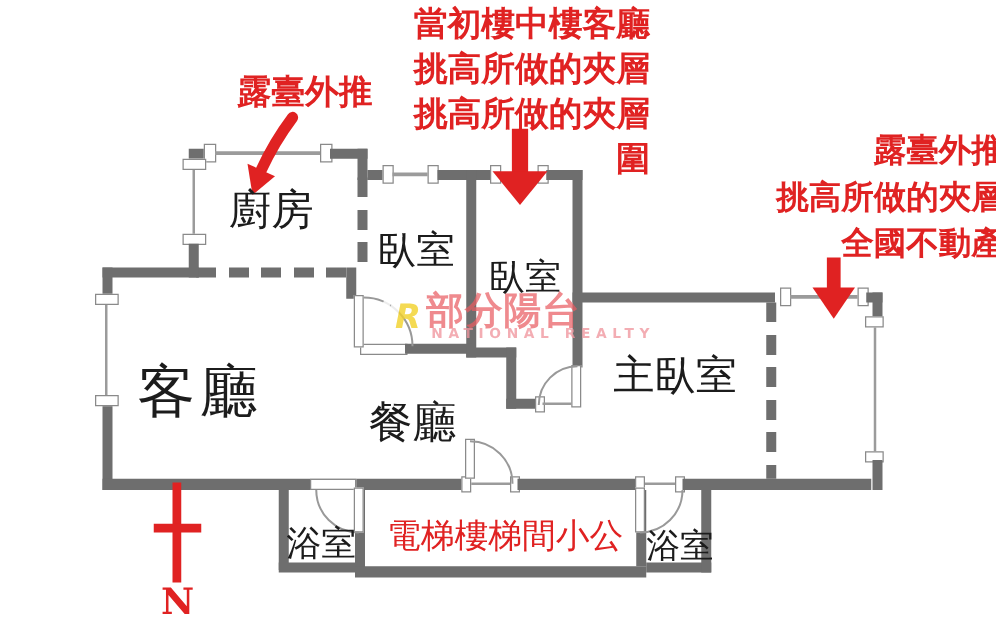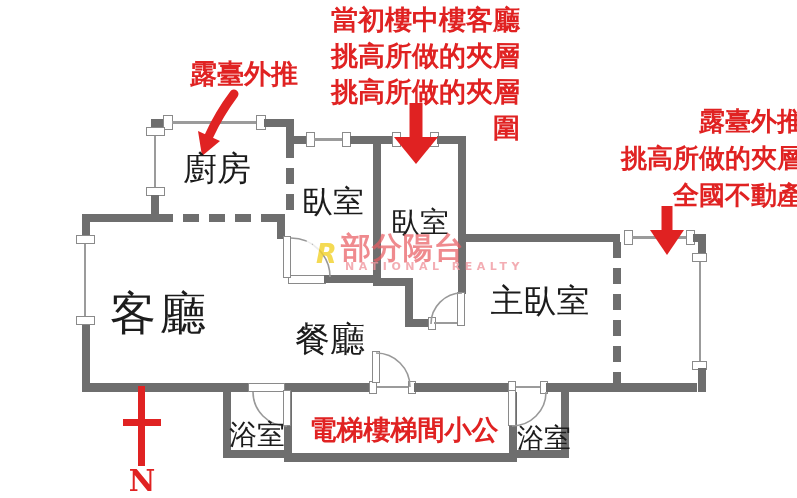--- a/index.html
+++ b/index.html
@@ -139,21 +139,21 @@
   </svg>
 
   <div class="room" style="left:217px;top:168px;font-size:34px;">廚房</div>
   <div class="room" style="left:333px;top:201px;font-size:31px;">臥室</div>
   <div class="room" style="left:420px;top:222px;font-size:29px;">臥室</div>
   <div class="room" style="left:160px;top:313px;font-size:46px;letter-spacing:4px;">客廳</div>
   <div class="room" style="left:330px;top:321px;font-size:35px;margin-top:18px;">餐廳</div>
   <div class="room" style="left:540px;top:300px;font-size:33px;">主臥室</div>
   <div class="room" style="left:257px;top:435px;font-size:28px;">浴室</div>
   <div class="room" style="left:544px;top:437px;font-size:27px;">浴室</div>
-  <div class="room red" style="left:404px;top:429px;font-size:27px;font-weight:bold;">電梯樓梯間小公</div>
+  <div class="room red" style="left:404px;top:429px;font-size:27px;font-weight:normal;">電梯樓梯間小公</div>
 
   <div class="note" style="left:190px;top:60px;font-size:27px;">露臺外推</div>
 
   <div class="note note-multi" style="left:331px;top:2px;font-size:27px;line-height:36px;">
     <div>當初樓中樓客廳</div>
     <div>挑高所做的夾層</div>
     <div>挑高所做的夾層</div>
     <div>圍</div>
   </div>
 

